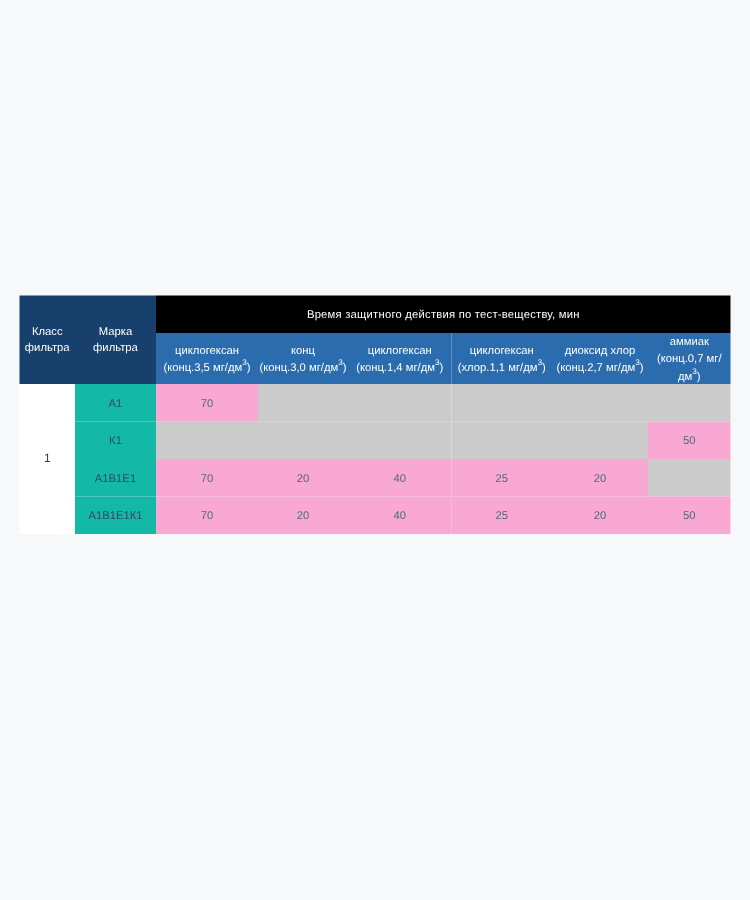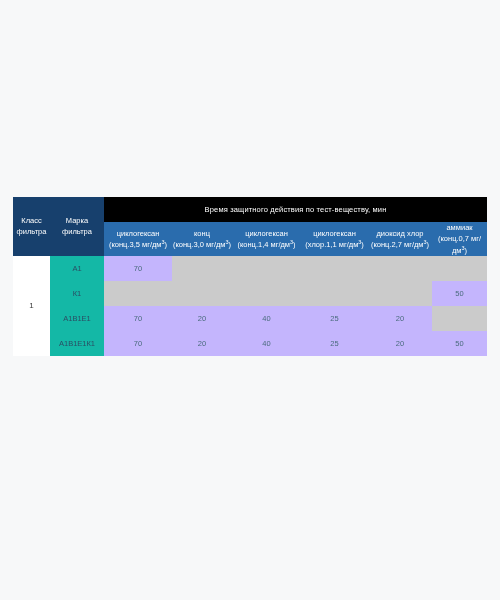--- a/index.html
+++ b/index.html
@@ -65,21 +65,21 @@
   .hdr-sub.last { border-right: 0; }
   .hdr-stack {
     background: #17406d;
     color: #ffffff;
     line-height: 1.55;
     font-size: 7.5px;
     border-right: 1px solid #e9eef3;
   }
   
   .c-cyan {
-    background: #c4b5fd;
+    background: #f9a8d4;
     border-right: 1px solid #ffffff;
     border-bottom: 1px solid #ffffff;
     color: #4a6b7d;
     height: 25px;
   }
   .c-cyan.last { border-right: 0; }
   .c-gray {
     background: #cbcbcb;
     border-right: 1px solid #ffffff;
     border-bottom: 1px solid #ffffff;

